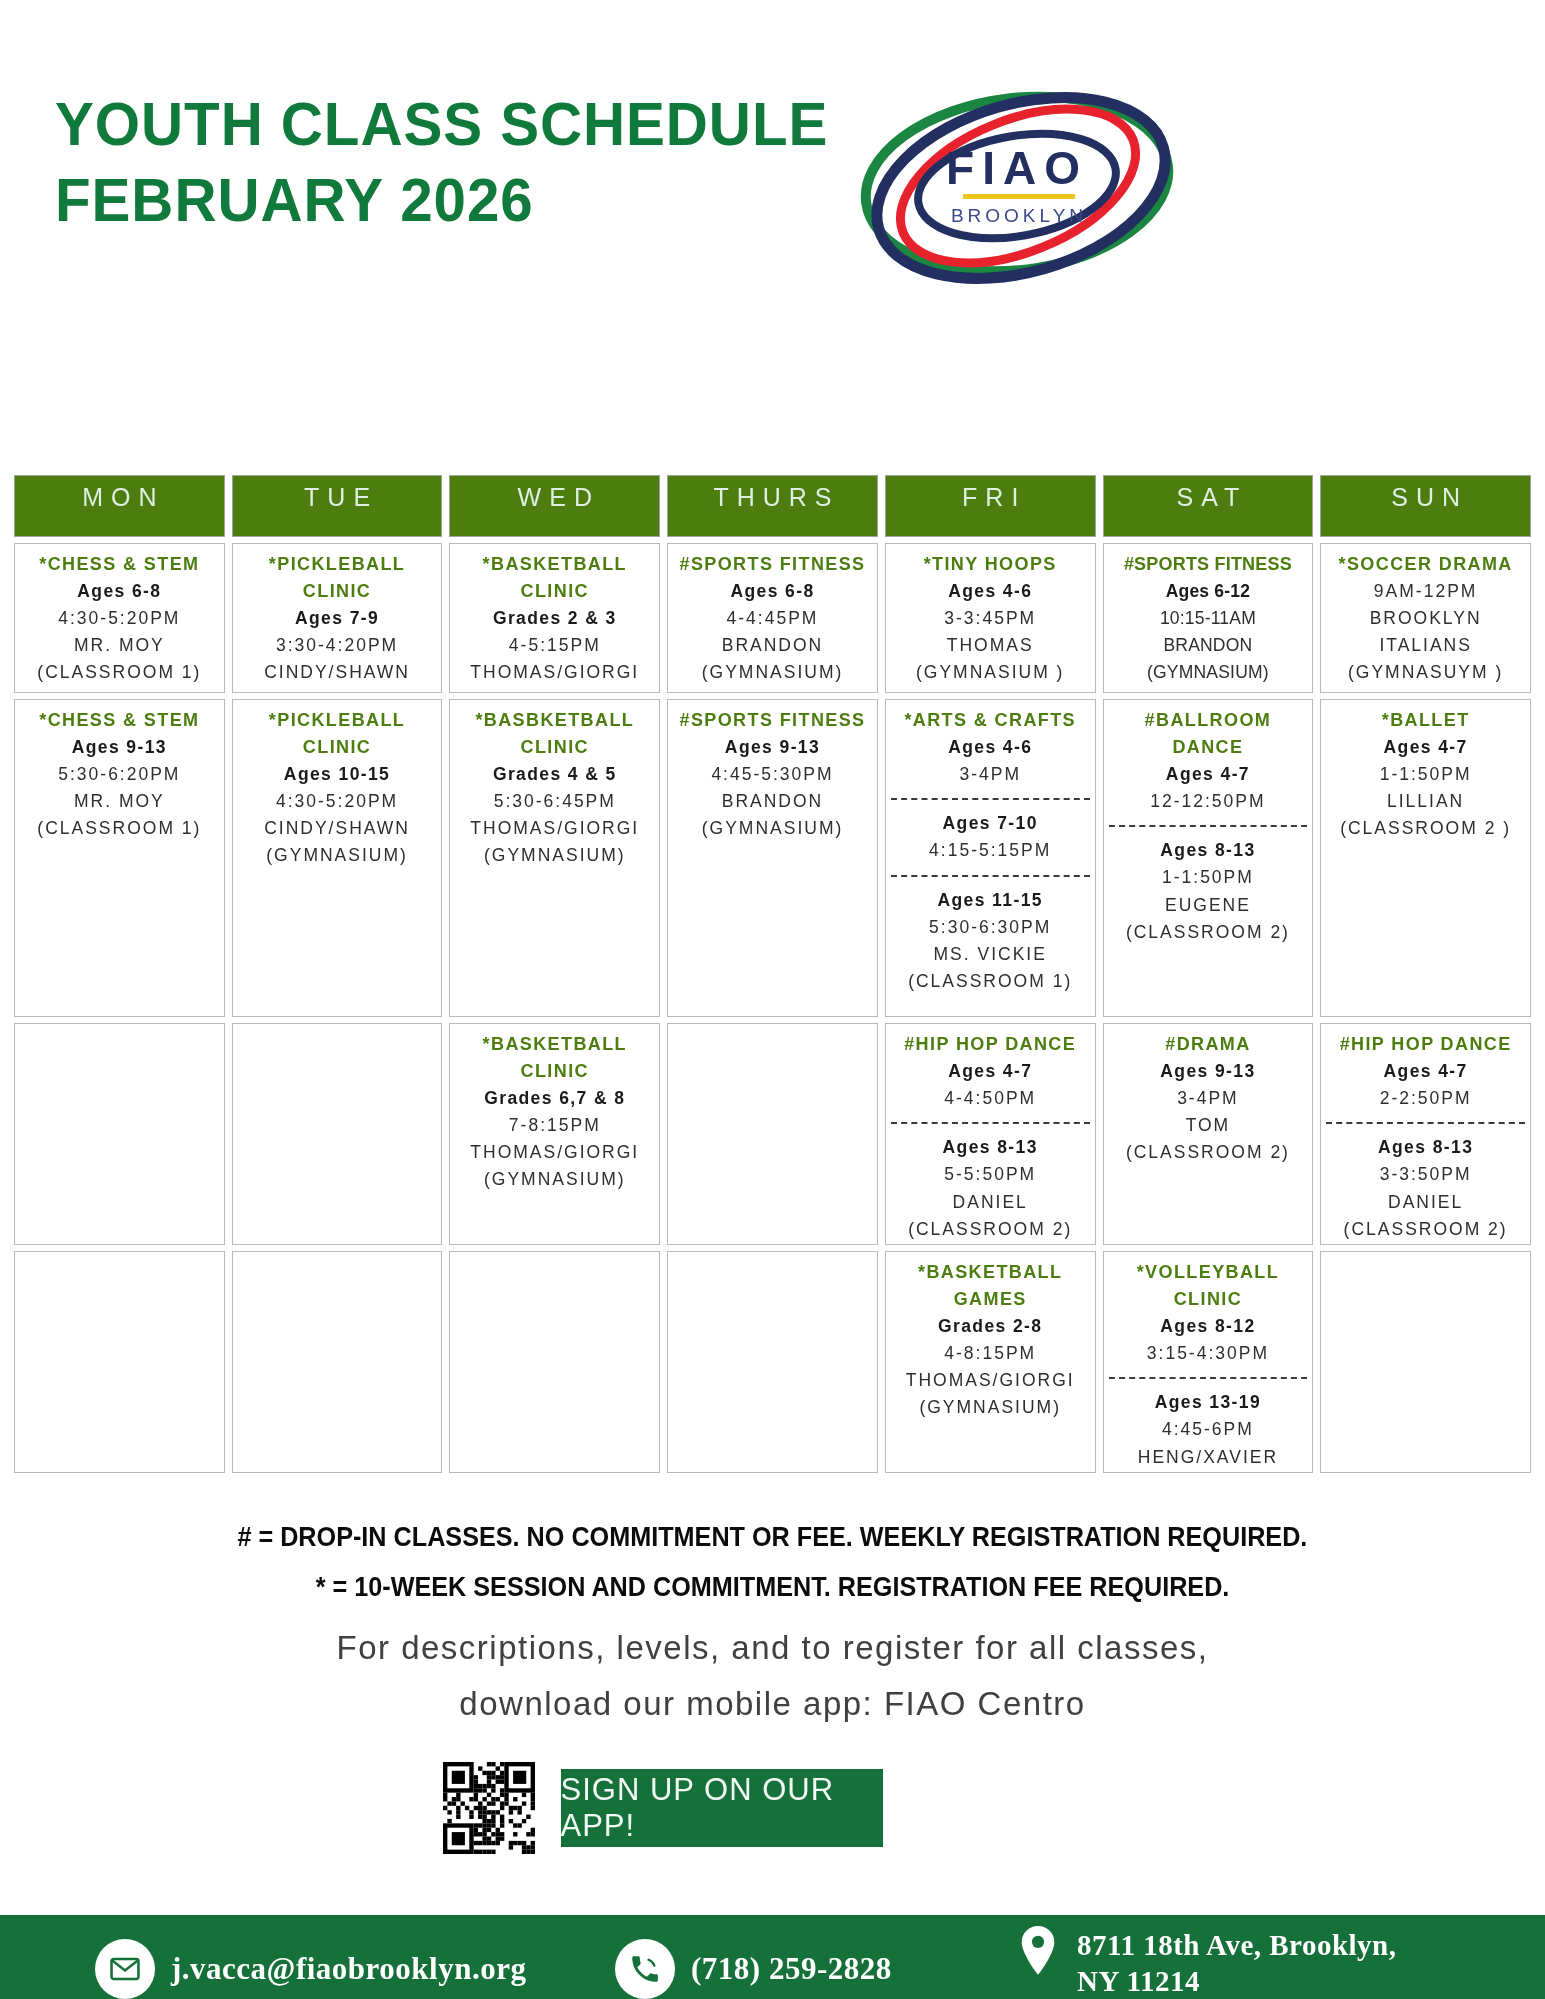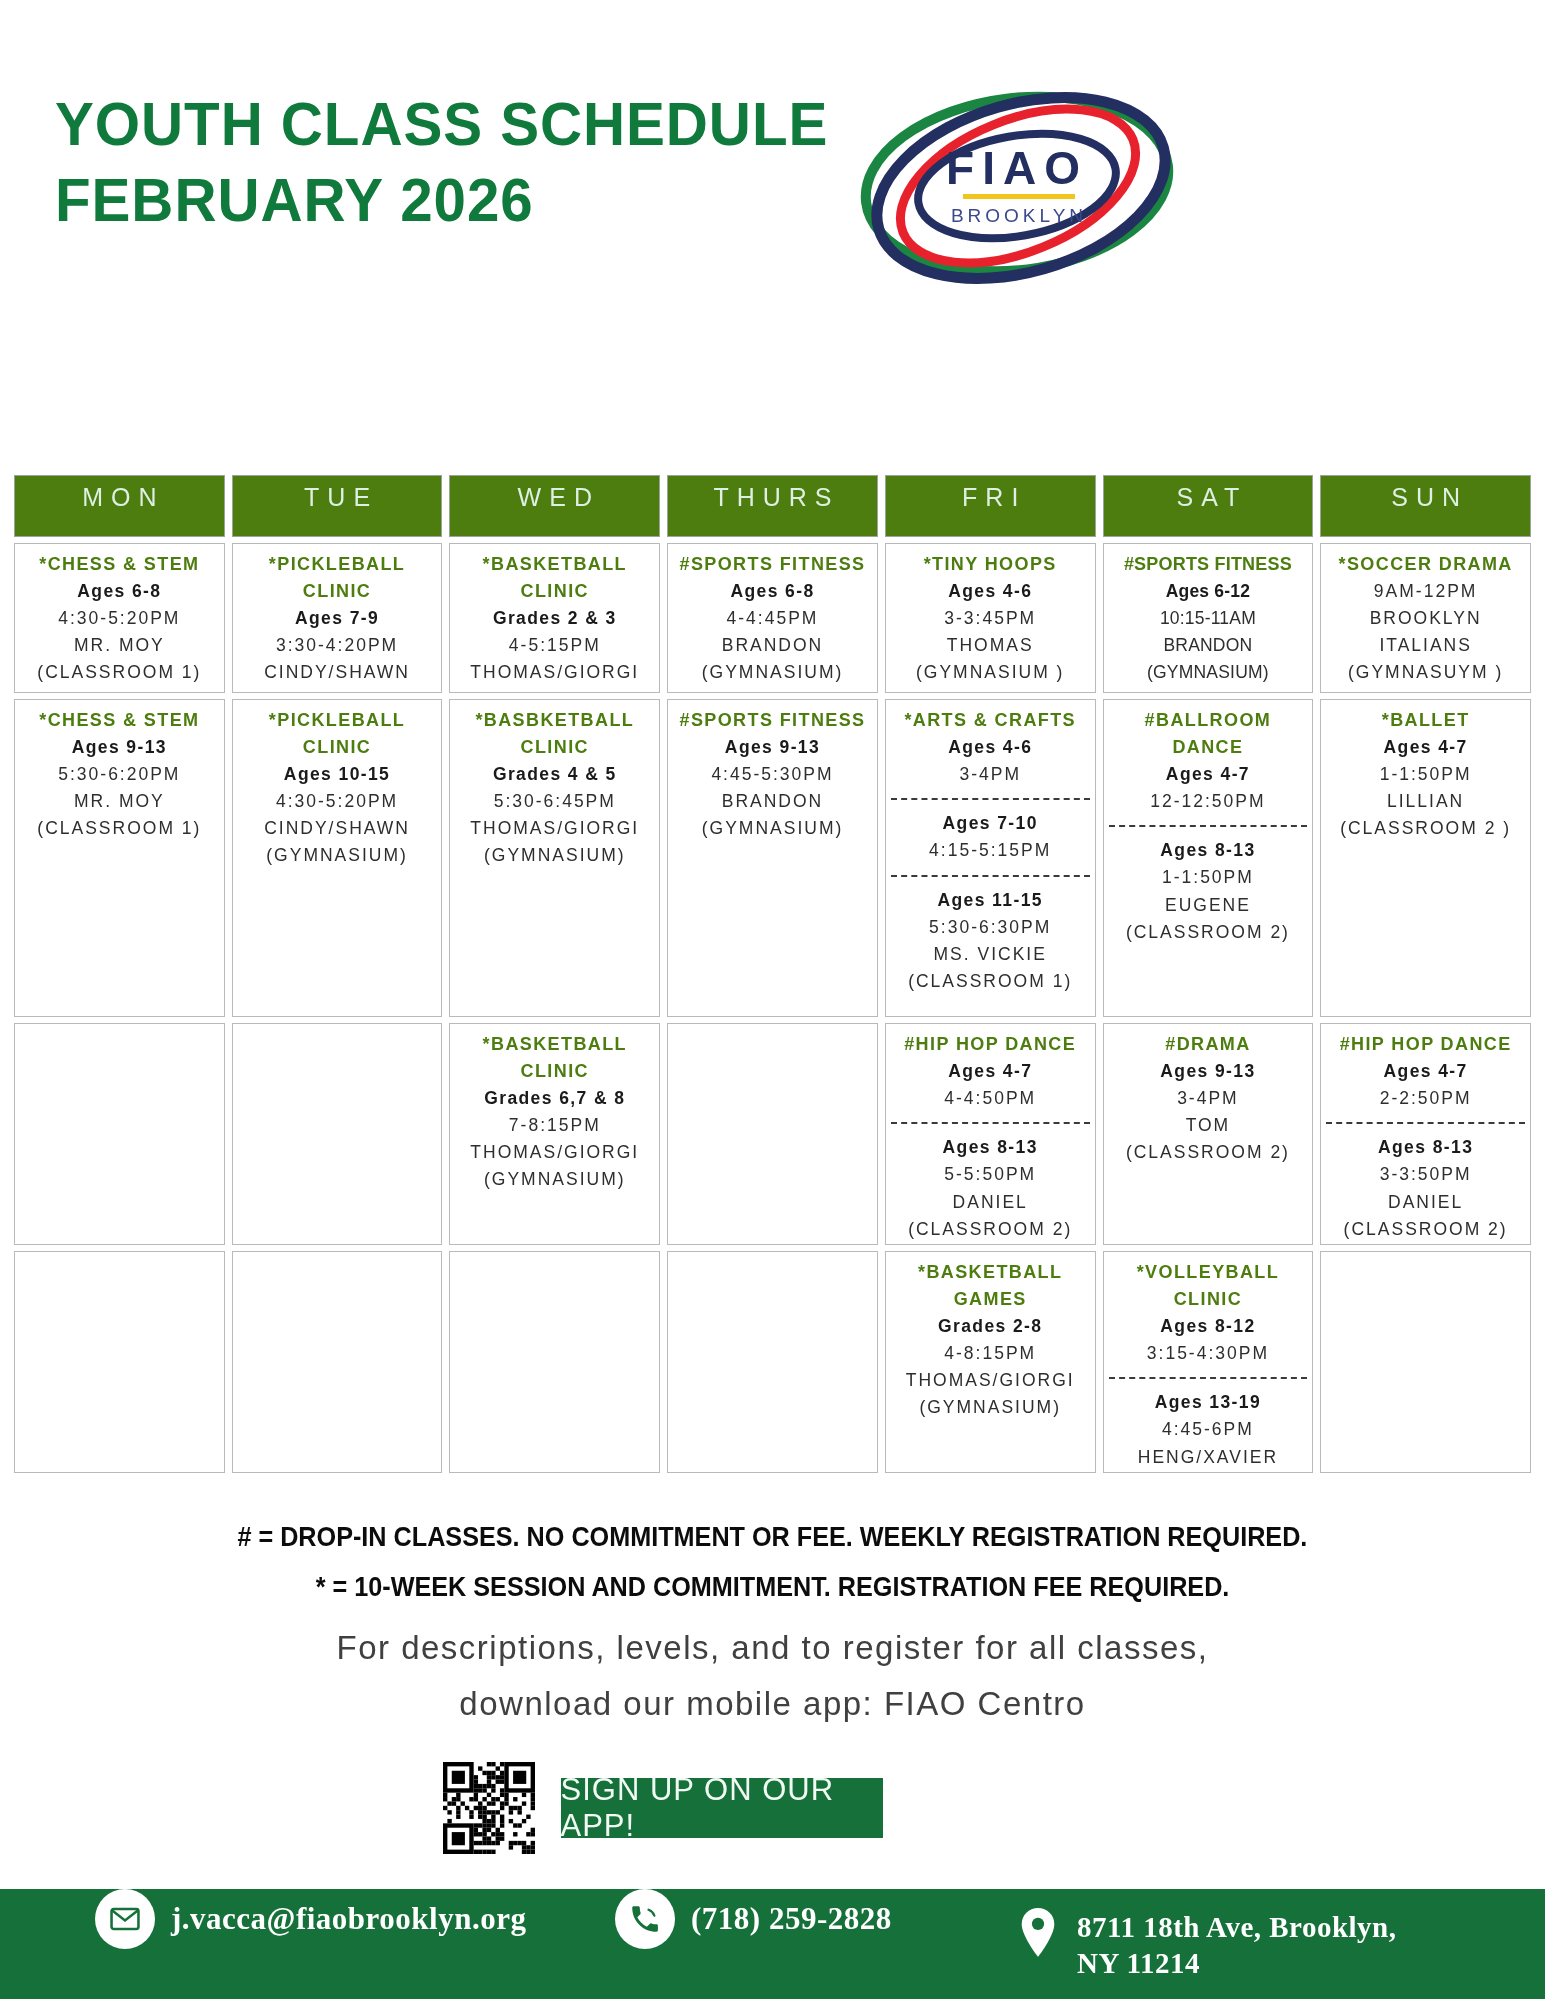--- a/index.html
+++ b/index.html
@@ -35,27 +35,27 @@
   .legend .squeeze{display:inline-block;transform:scaleX(.9);transform-origin:center;white-space:nowrap;}
 
   
   .appnote{position:absolute;left:0;right:0;top:1620px;text-align:center;color:#404040;
            font-size:33px;line-height:1.7;letter-spacing:1.5px;}
 
   
   .cta-row{position:absolute;left:0;right:0;top:1762px;display:flex;justify-content:center;
            align-items:center;gap:26px;transform:translateX(-110px);}
   .qr{width:92px;height:92px;background:#fff;}
-  .signup{background:#15703a;color:#f2faf4;border:none;width:322px;height:60px;
+  .signup{background:#15703a;color:#f2faf4;border:none;width:322px;height:78px;
           font-family:"Liberation Sans",sans-serif;font-size:31px;letter-spacing:1px;
           display:flex;align-items:center;justify-content:center;cursor:pointer;}
 
   
-  .footerbar{position:absolute;left:0;right:0;bottom:0;height:110px;background:#15703a;
-             display:flex;align-items:flex-start;padding-left:95px;gap:0;color:#ffffff;
+  .footerbar{position:absolute;left:0;right:0;bottom:0;height:84px;background:#15703a;
+             display:flex;align-items:flex-end;padding-left:95px;gap:0;color:#ffffff;
              font-family:"Liberation Serif", serif;font-weight:bold;}
   .f-item{display:flex;align-items:center;gap:16px;}
   .f-item.email{width:520px;}
   .f-item.phone{width:400px;}
   .f-circle{width:60px;height:60px;border-radius:50%;background:#ffffff;display:flex;
             align-items:center;justify-content:center;flex:0 0 auto;}
   .f-text{font-size:31px;letter-spacing:.5px;}
   .f-text.addr{font-size:29px;line-height:1.25;margin-top:20px;}
 </style>
 </head>

